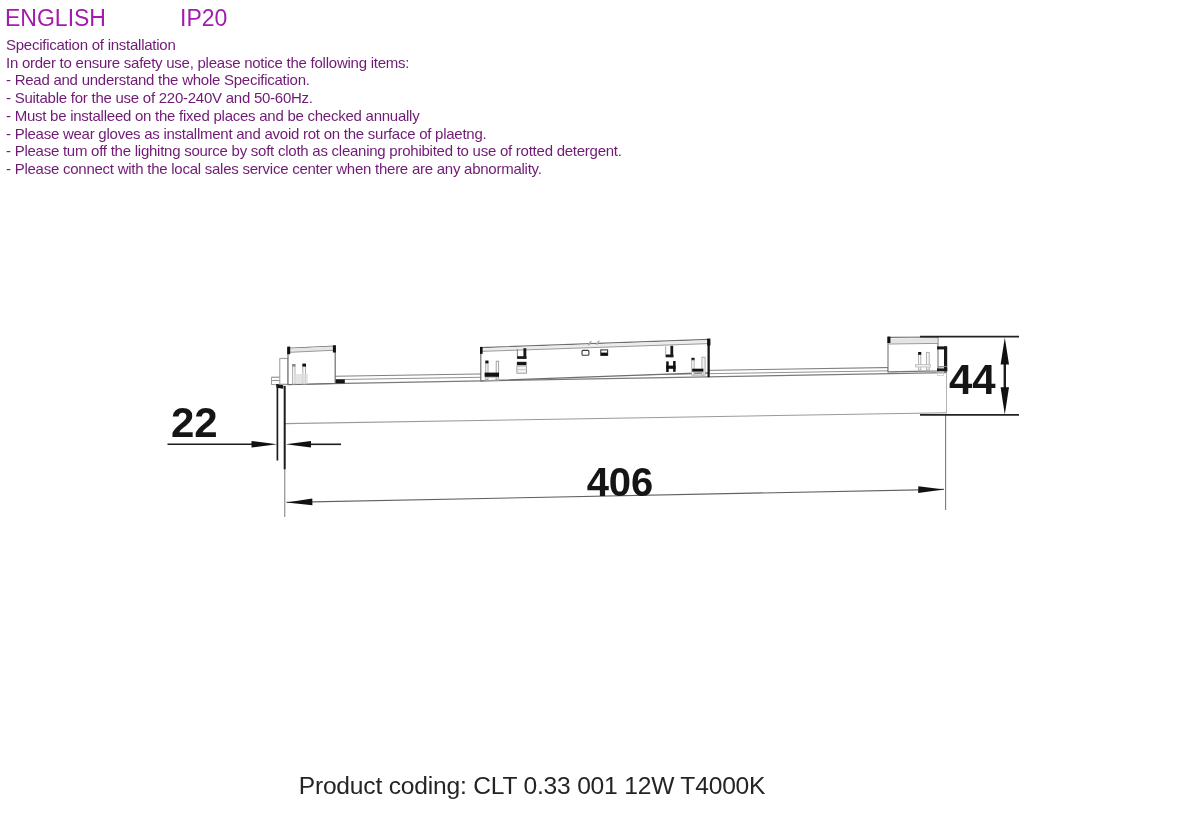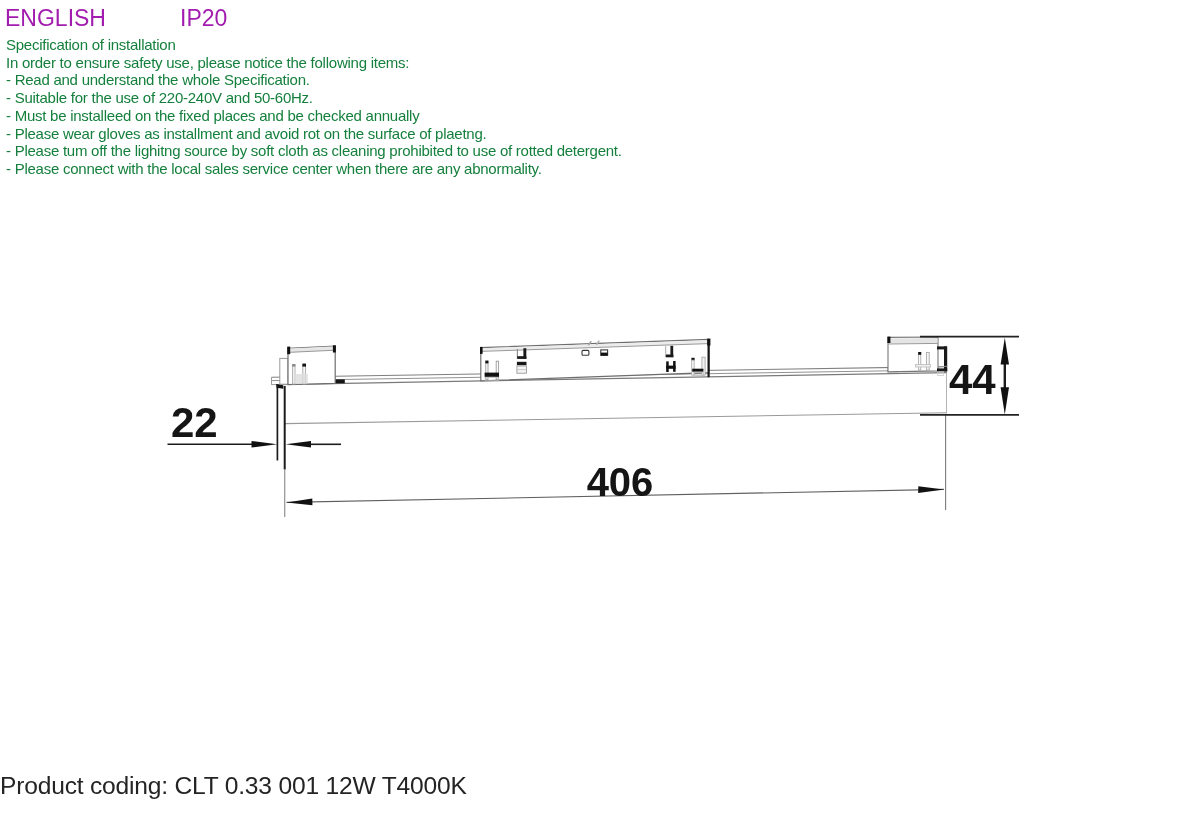--- a/index.html
+++ b/index.html
@@ -1,21 +1,21 @@
 <!DOCTYPE html>
 <html><head>
 <meta charset="utf-8">
 <style>
   html,body{margin:0;padding:0;background:#ffffff;}
   body{width:1200px;height:828px;position:relative;overflow:hidden;
        font-family:"Liberation Sans",sans-serif;color:#222;}
   .hdr{position:absolute;font-size:23px;color:#a21caf;}
   .para{position:absolute;left:6px;top:36px;font-size:15px;line-height:17.7px;
-        color:#15803d;letter-spacing:-0.25px;white-space:pre;}
-  .prod{position:absolute;left:0;top:772px;width:1064px;text-align:left;
+        color:#701a75;letter-spacing:-0.25px;white-space:pre;}
+  .prod{position:absolute;left:0;top:772px;width:1064px;text-align:center;
         font-size:24.6px;letter-spacing:-0.2px;color:#242424;}
   svg{position:absolute;left:0;top:0;}
 </style>
 </head>
 <body>
 
 <div class="hdr" style="left:5px;top:5px;">ENGLISH</div>
 
 <div class="hdr" style="left:180px;top:5px;">IP20</div>
 

